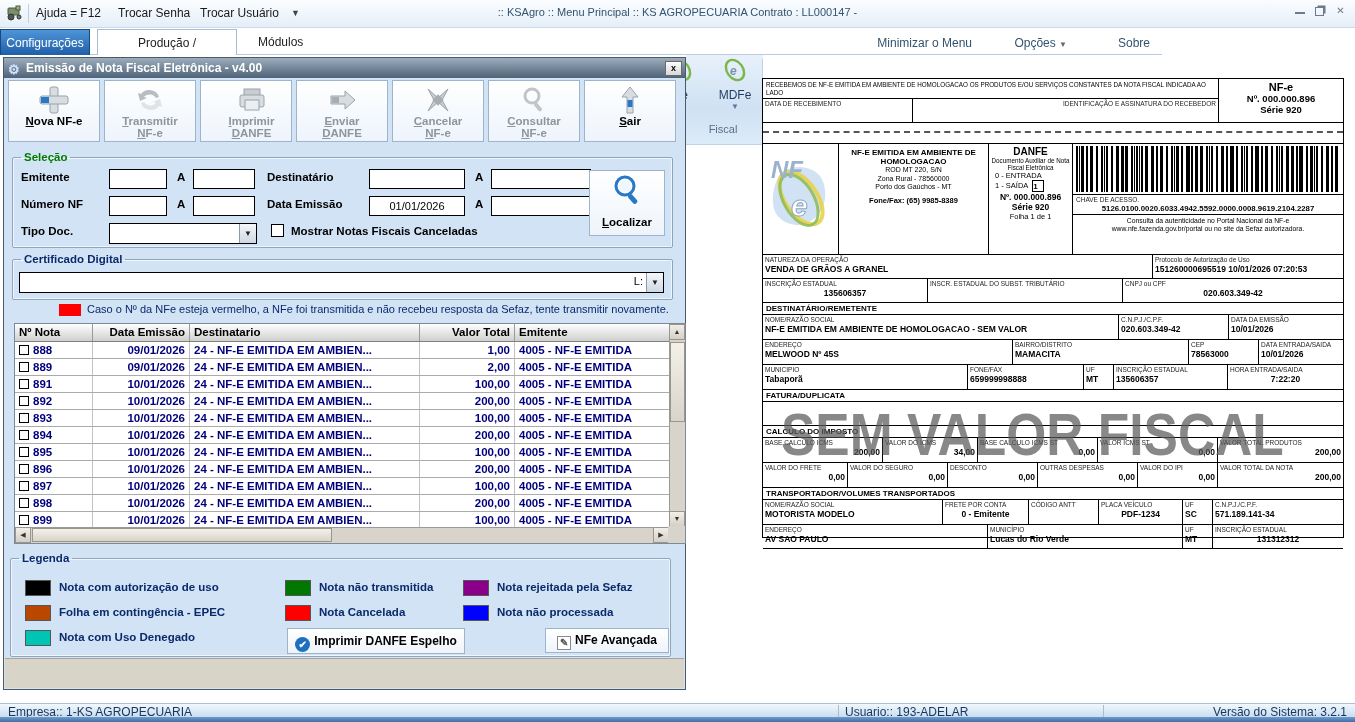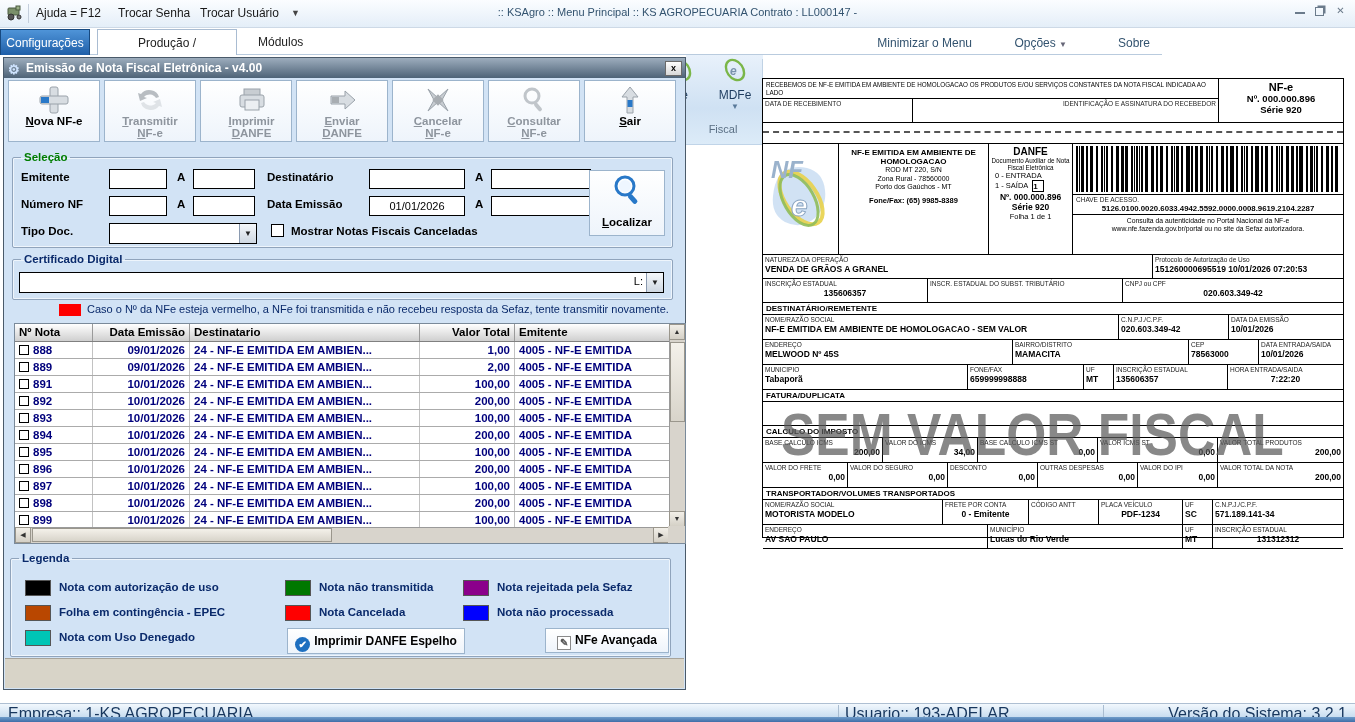--- a/index.html
+++ b/index.html
@@ -171,21 +171,21 @@
   .chkicon { display:inline-block; width:15px; height:15px; border-radius:50%; background:#1d6fc0; color:#fff; font-size:10px; line-height:15px; text-align:center; vertical-align:-3px; margin-right:4px; }
   .btn-avancada { position:absolute; left:534px; top:64px; width:124px; height:25px; background:linear-gradient(#ffffff,#eef4fb);
     border:1px solid #9cb4cc; font-size:12px; font-weight:bold; line-height:23px; text-align:center; }
   .noteicon { display:inline-block; width:14px; height:14px; background:#fff; border:1px solid #8a8a8a; color:#555; font-size:10px; line-height:12px; vertical-align:-2px; margin-right:4px; }
 
   .beige { position:absolute; left:1px; top:600px; width:679px; height:30px; background:#d8d4c8; border-top:1px solid #a8a49a; }
 
   
   .statusbar { position:absolute; left:0; top:703px; width:1355px; height:14px;
     background:linear-gradient(#f2f8fd,#c9ddf0); border-top:1px solid #aebfd2; }
-  .stext { position:absolute; top:1px; font-size:16px; color:#17365d; }
+  .stext { position:absolute; top:1px; font-size:12px; color:#17365d; }
   .s1{ left:8px; } .s2{ left:845px; } .s3{ right:8px; }
   .sdiv { position:absolute; top:1px; width:1px; height:12px; background:#fff; border-left:1px solid #a9bcd0; }
   .sd1{ left:838px; } .sd2{ left:1103px; }
   .bottomstrip { position:absolute; left:0; top:717px; width:1355px; height:5px; background:linear-gradient(#6f9cc9,#3f6da8); }
 </style>
 </head>
 <body>
 
 <div id="screen">
 

